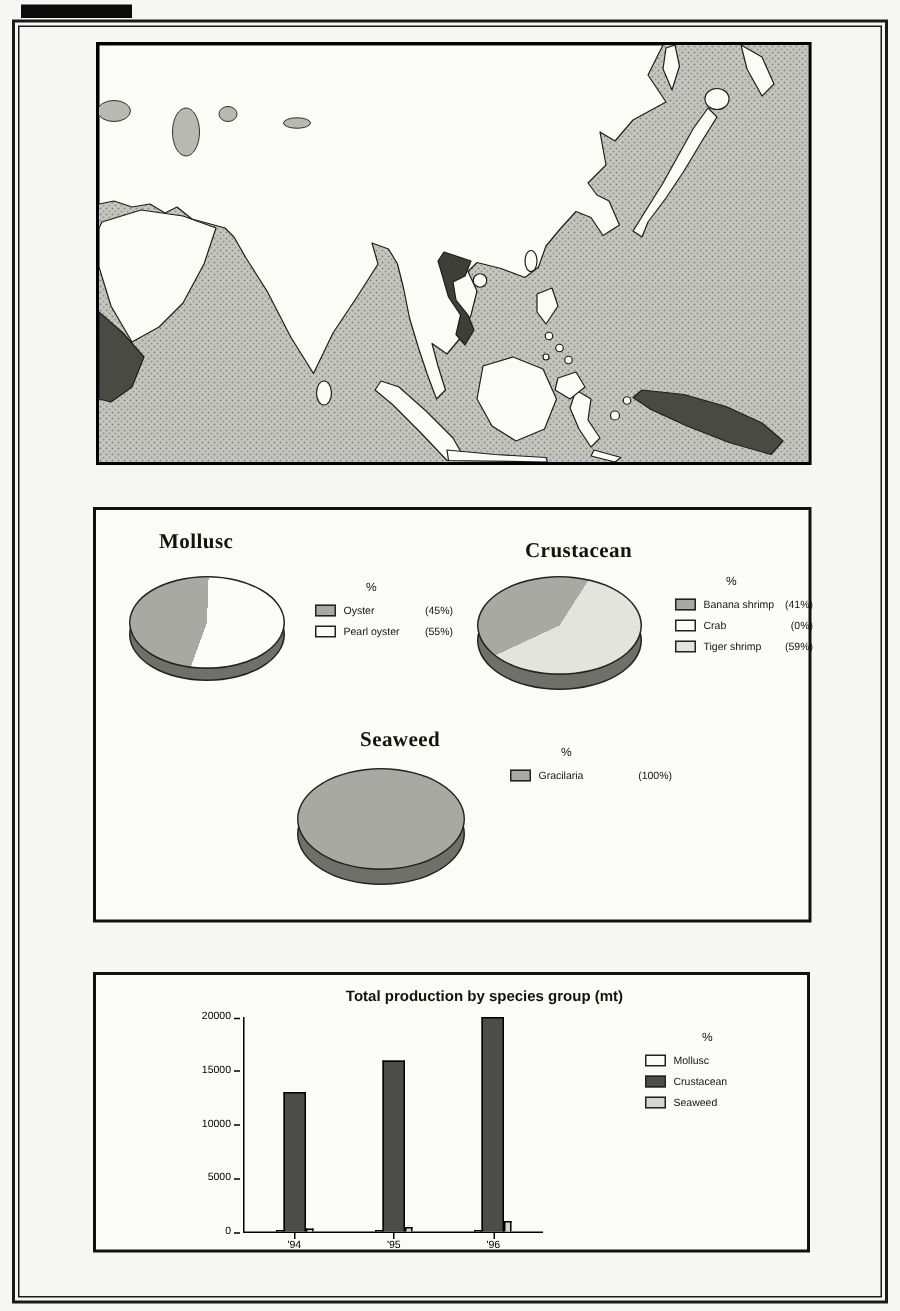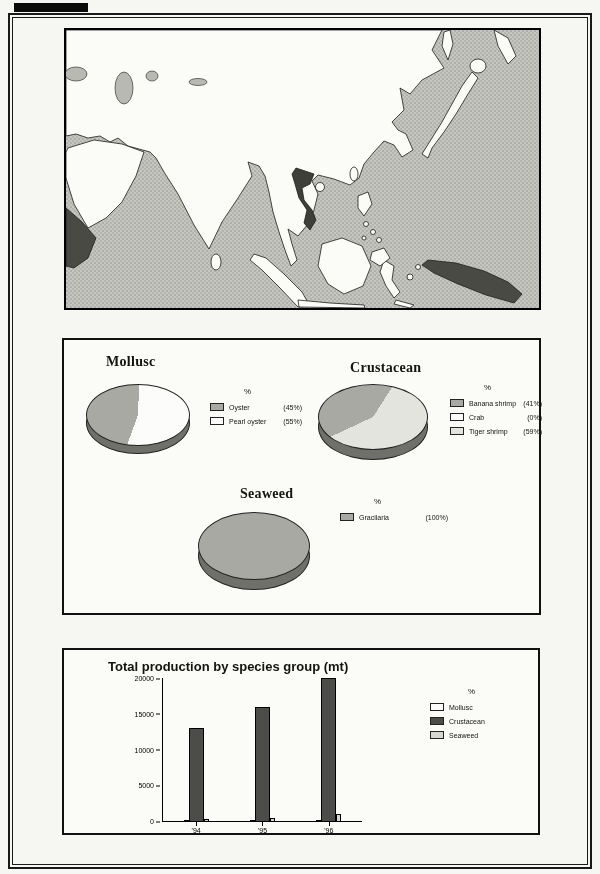--- a/index.html
+++ b/index.html
@@ -39,21 +39,21 @@
   .legend { position:absolute; font-size:7px; line-height:1; color:#14140f; }
   .lg-moll { left:146px; top:48px;  width:92px; }
   .lg-crus { left:386px; top:44px;  width:92px; }
   .lg-sea  { left:276px; top:158px; width:108px; }
   .legend-h { font-size:8px; margin:0 0 7px 34px; }
   .legend-item { display:flex; align-items:center; margin-top:6px; }
   .sw { width:14px; height:8px; border:1px solid #222; margin-right:5px; flex:none; }
   .lbl { flex:1; }
   .pct { margin-left:4px; white-space:nowrap; }
 
-  .bar-title { text-align:left; margin-top:9px; font-weight:bold; font-size:13px; color:#14140f;margin-left:44px; }
+  .bar-title { text-align:center; margin-top:9px; font-weight:bold; font-size:10px; color:#14140f;margin-left:44px; }
   .plot-area { position:absolute; left:98px; top:28px; width:200px; height:144px;
                border-left:1px solid #000; border-bottom:1px solid #000;
                display:flex; align-items:flex-end; justify-content:space-around; }
   .bar-group { position:relative; display:flex; align-items:flex-end; }
   .bar-group::after { content:""; position:absolute; bottom:-5px; left:50%; width:1px; height:4px; background:#000; }
   .bar { border:1px solid #000; border-bottom:none; }
   .cat-label { position:absolute; top:100%; left:50%; transform:translateX(-50%); margin-top:6px; font-size:7px; white-space:nowrap; }
   .yticks { position:absolute; left:60px; top:28px; width:34px; height:144px; }
   .ytick { position:absolute; right:4px; font-size:7px; transform:translateY(-50%); }
   .ytick::after { content:""; position:absolute; left:100%; margin-left:2px; top:50%; width:4px; height:1px; background:#000; }

